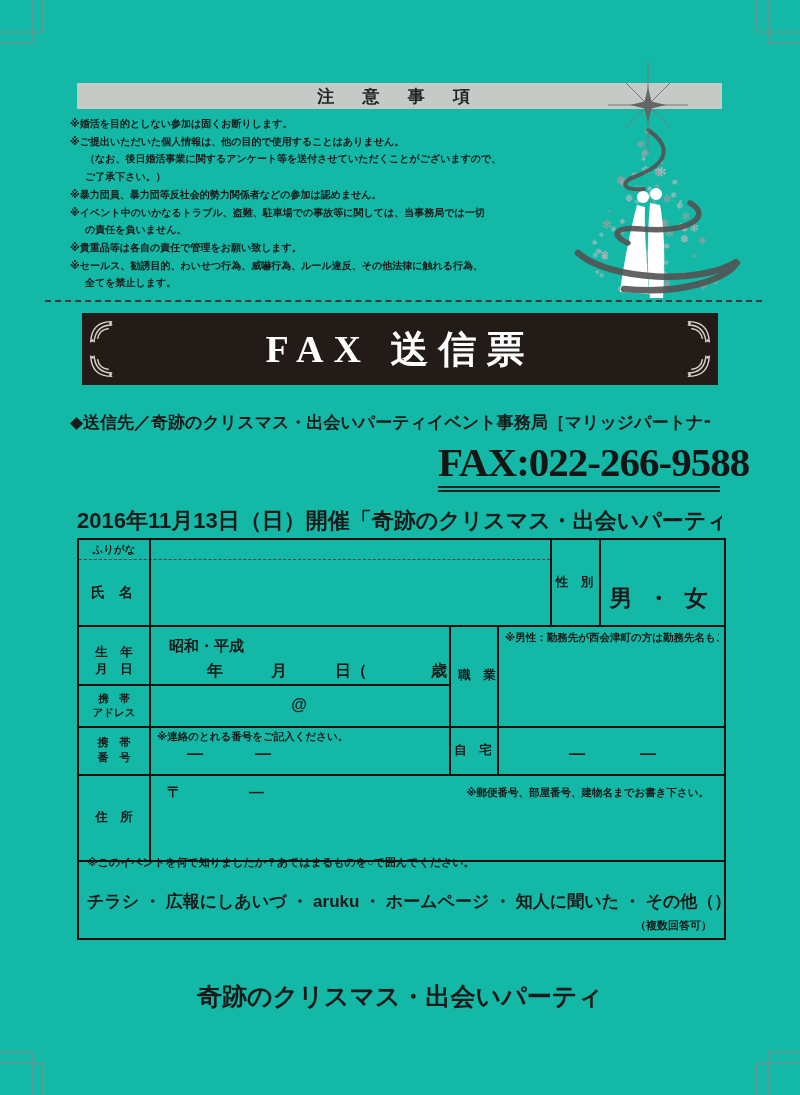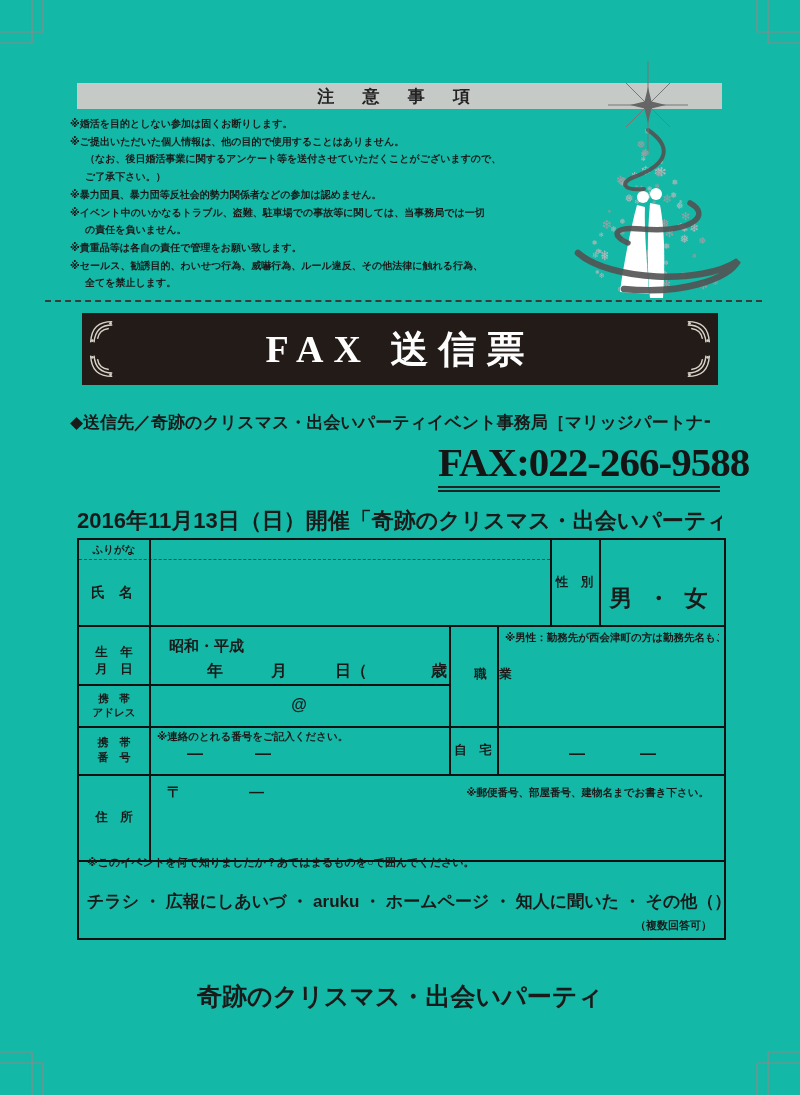--- a/index.html
+++ b/index.html
@@ -278,21 +278,21 @@
     <div class="cell-label" style="left:0;top:19px;width:66px;height:66px;font-size:14px;">氏　名</div>
     <div class="cell-label" style="left:471px;top:0;width:49px;height:85px;">性　別</div>
     <div class="gender-opts">男 ・ 女</div>
 
     <div class="cell-label" style="left:0;top:91px;width:70px;height:59px;">
       <span>生　年</span>
       <span>月　日</span>
     </div>
     <div class="era">昭和・平成</div>
     <div class="datefmt">年　　　月　　　日（　　　　歳）</div>
-    <div class="cell-label" style="left:386px;top:85px;width:56px;height:101px;font-family:Liberation Mono, monospace;">職　業</div>
+    <div class="cell-label" style="left:370px;top:85px;width:56px;height:101px;">職　業</div>
     <div class="small-note" style="left:426px;top:91px;width:214px;">※男性：勤務先が西会津町の方は勤務先名もご記入ください。</div>
 
     <div class="cell-label" style="left:0;top:144px;width:70px;height:42px;font-size:10.5px;line-height:14px;">
       <span>携　帯</span>
       <span>アドレス</span>
     </div>
     <div class="atsign">@</div>
 
     <div class="cell-label" style="left:0;top:186px;width:70px;height:48px;font-size:11px;line-height:15px;">
       <span>携　帯</span>

